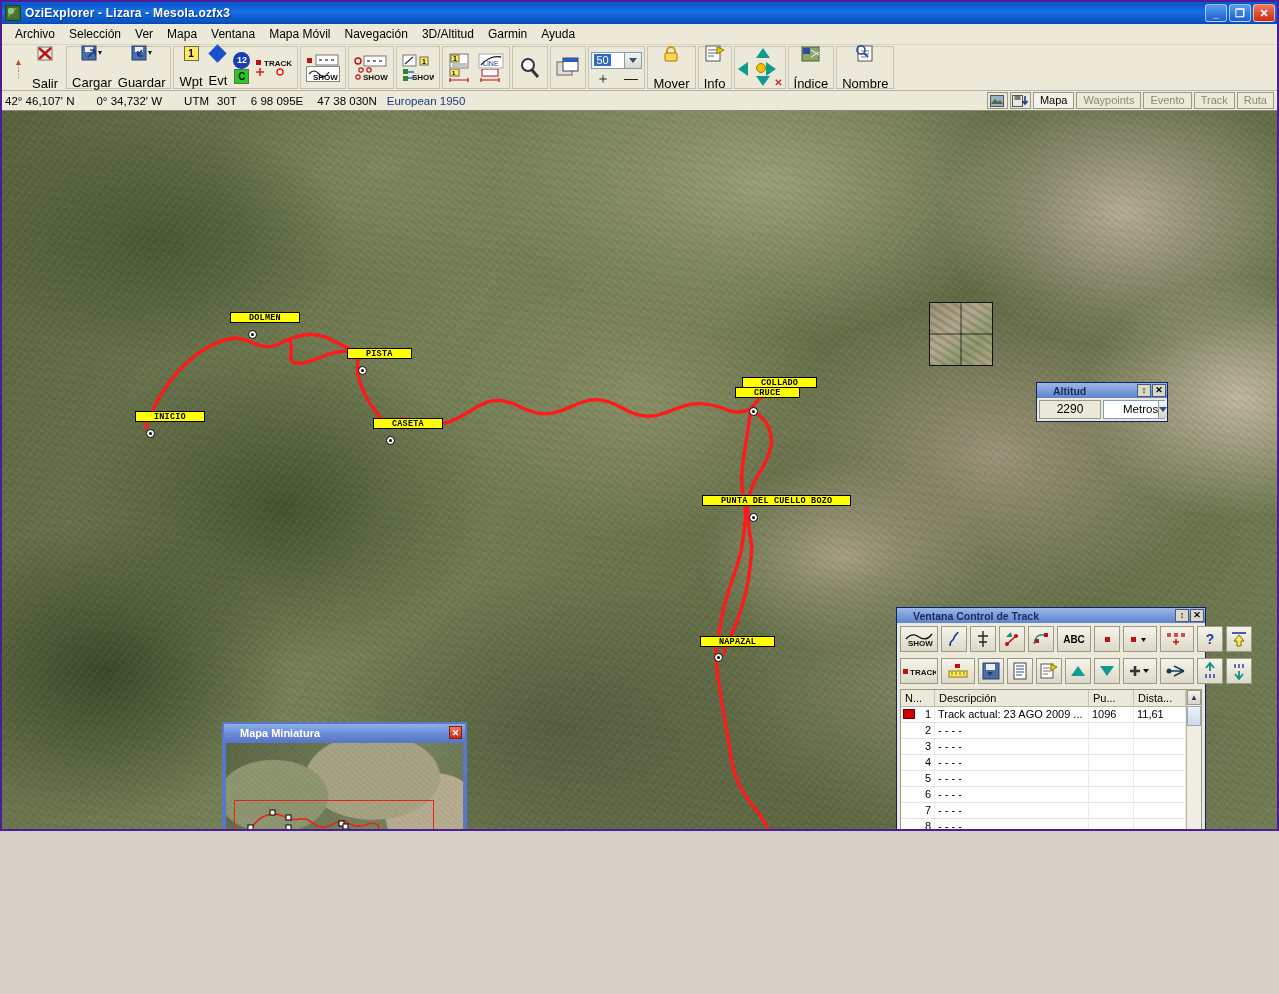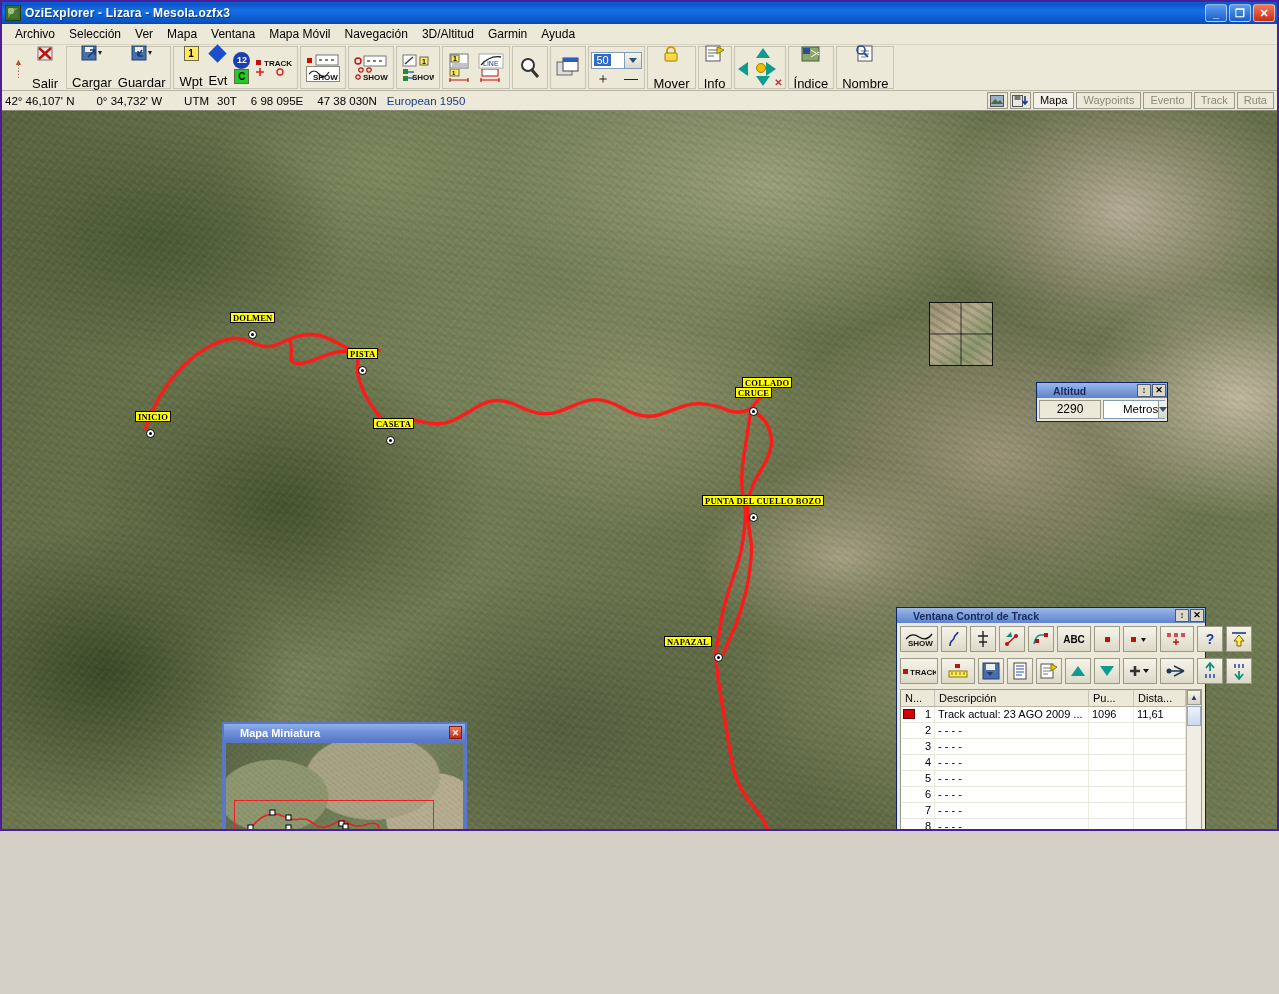--- a/index.html
+++ b/index.html
@@ -172,23 +172,23 @@
     background-image:
       repeating-linear-gradient(38deg, rgba(0,0,0,.10) 0 2px, transparent 2px 5px),
       repeating-linear-gradient(-52deg, rgba(255,255,255,.07) 0 2px, transparent 2px 6px),
       repeating-linear-gradient(8deg, rgba(0,0,0,.06) 0 3px, transparent 3px 9px);
   }
   .track-svg { position:absolute; inset:0; pointer-events:none; }
   .wp {
     position:absolute;
     background:#ffff00; border:1px solid #000;
     font-size:8.5px; font-weight:bold; color:#000;
-    padding:0 2px; line-height:10px; height:11px;
+    padding:0 18px; line-height:10px; height:11px;
     white-space:nowrap; letter-spacing:.2px;
-    font-family:Liberation Serif, serif;
+    font-family:Liberation Mono, monospace;
   }
   .wpdot {
     position:absolute; width:9px; height:9px; border-radius:50%;
     background:#fff; border:1px solid #000;
   }
   .wpdot:after {
     content:""; position:absolute; left:2px; top:2px; width:3px; height:3px;
     border-radius:50%; background:#000;
   }
 
@@ -701,21 +701,21 @@
     <div class="wp" style="left:371px;top:307px">CASETA</div>
     <div class="wpdot" style="left:384px;top:325px"></div>
 
     <div class="wp" style="left:740px;top:266px">COLLADO</div>
     <div class="wp" style="left:733px;top:276px">CRUCE</div>
     <div class="wpdot" style="left:747px;top:296px"></div>
 
     <div class="wp" style="left:700px;top:384px">PUNTA DEL CUELLO BOZO</div>
     <div class="wpdot" style="left:747px;top:402px"></div>
 
-    <div class="wp" style="left:662px;top:525px">NAPAZAL</div>
+    <div class="wp" style="left:698px;top:525px">NAPAZAL</div>
     <div class="wpdot" style="left:712px;top:542px"></div>
 
     <div class="wp" style="left:756px;top:754px">PETRITO</div>
     <div class="wpdot" style="left:770px;top:771px"></div>
 
     <div class="wp" style="left:673px;top:800px">MESOLA</div>
     <div class="wpdot" style="left:689px;top:817px"></div>
 
     <div class="win" id="altitud">
       <div class="wintitle">

